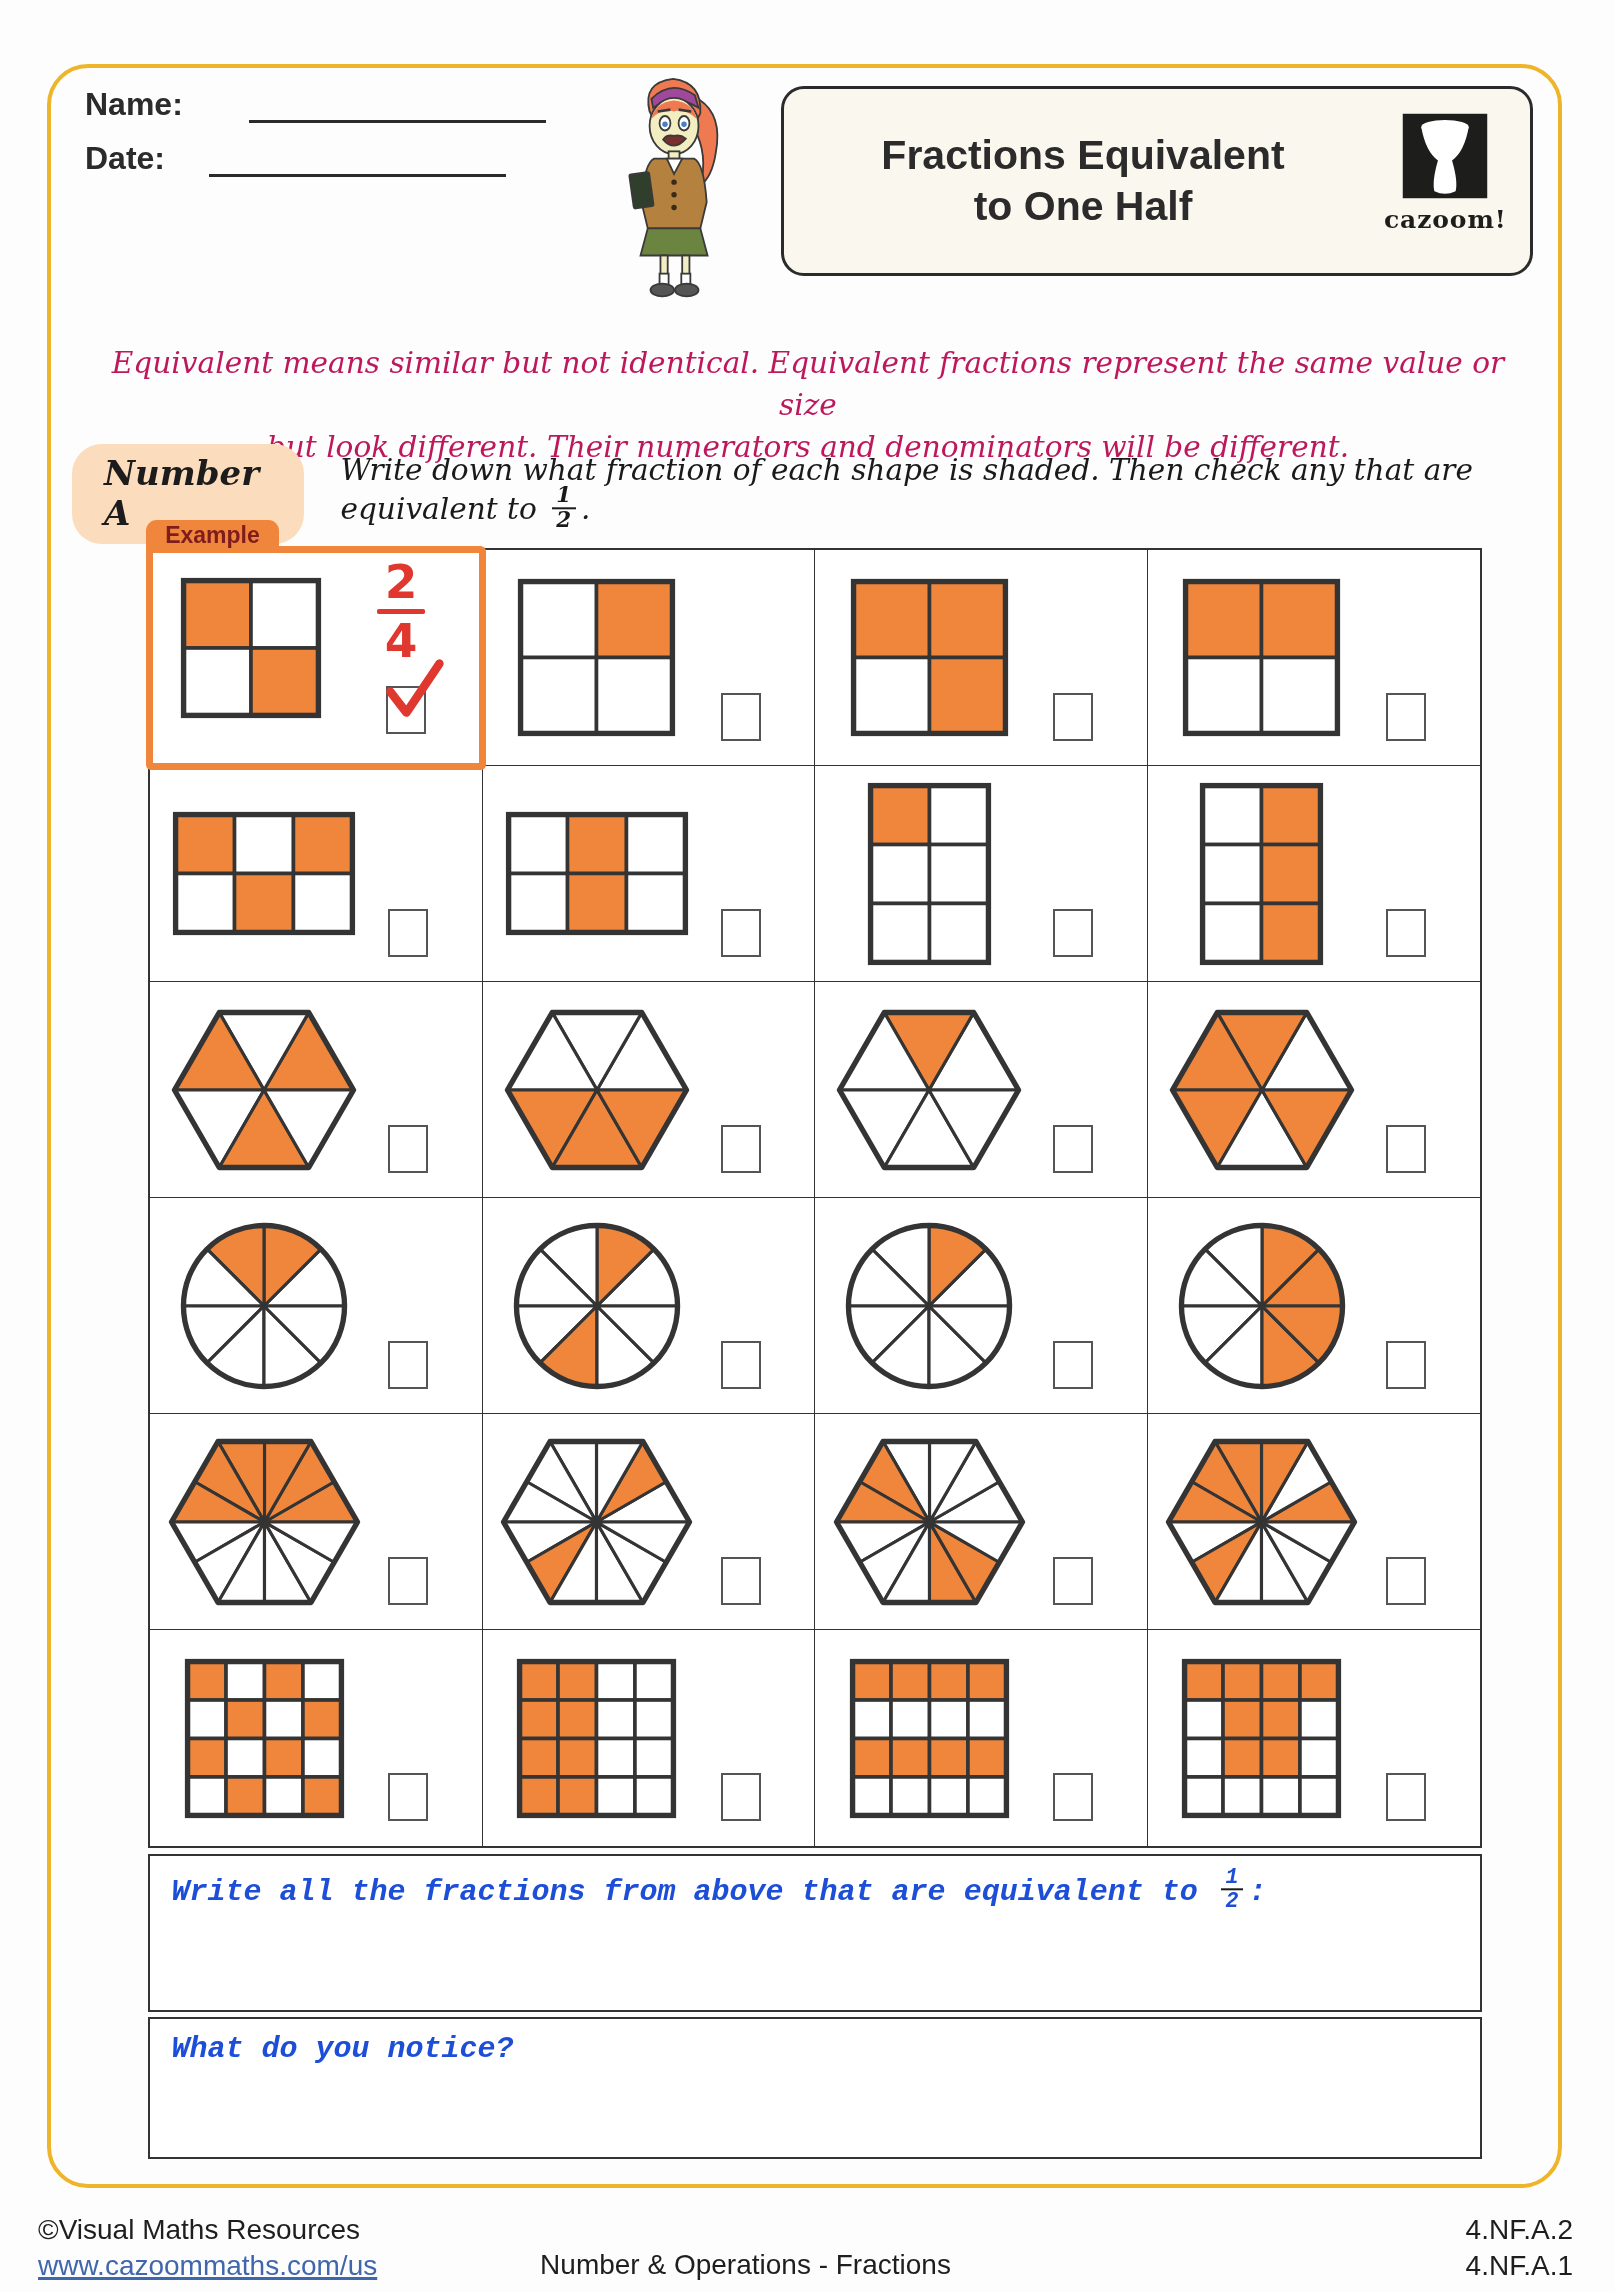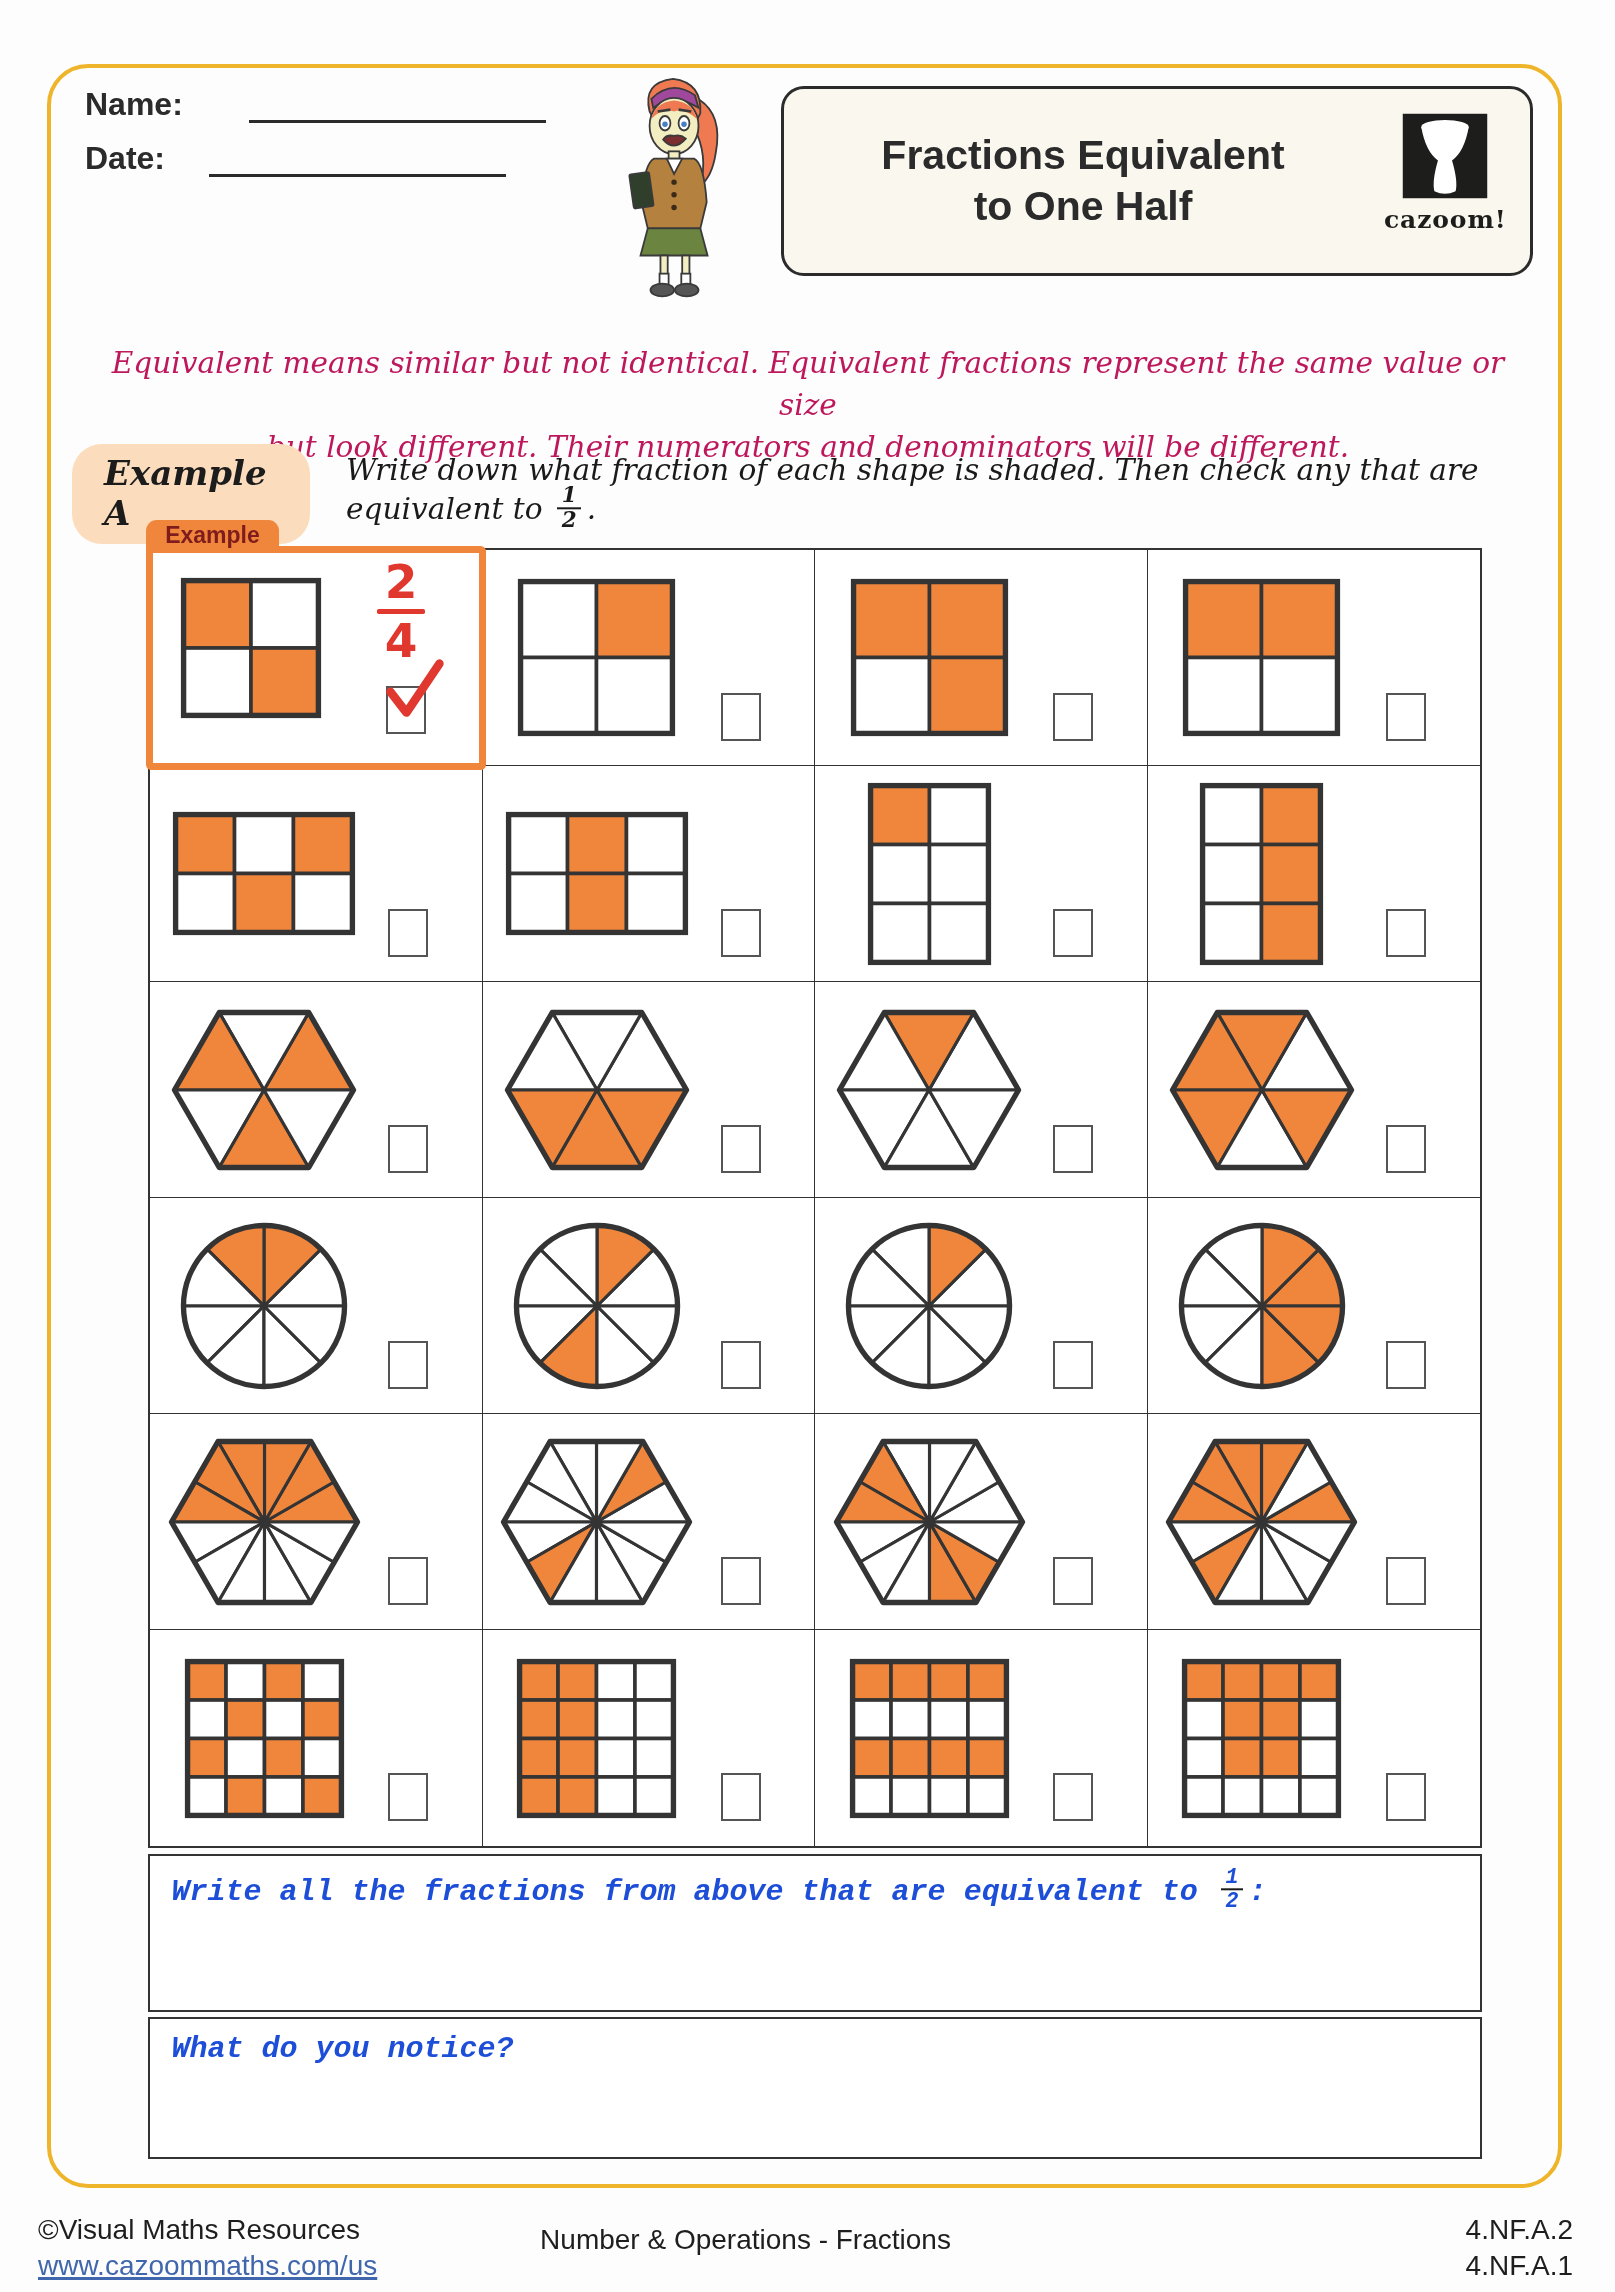--- a/index.html
+++ b/index.html
@@ -56,21 +56,21 @@
   .qbox{position:absolute;left:148px;width:1334px;border:2.7px solid #333;background:#fff;
         font-family:Liberation Mono, monospace;font-style:italic;font-weight:bold;font-size:30px;color:#1d4ed8;
         padding:12.5px 21.5px;}
   .q1{top:1854px;height:158px;}
   .q2{top:2017px;height:142px;}
 
   
   .footer{position:absolute;left:0;right:0;top:2210px;height:82px;font-size:28px;color:#1e1e1e;}
   .f-left{position:absolute;left:38px;top:1.8px;line-height:1.3;}
   .f-link{color:var(--link-blue,#4066AD);text-decoration:underline;text-decoration-thickness:2.7px;cursor:pointer;}
-  .f-center{position:absolute;left:0;right:125px;top:14px;text-align:center;}
+  .f-center{position:absolute;left:0;right:125px;top:39px;text-align:center;}
   .f-right{position:absolute;right:43px;top:1.8px;text-align:right;line-height:1.3;}
 </style>
 </head>
 <body>
 
 <div class="page">
   <div class="frame"></div>
 
   <div class="field" style="top:86px;gap:40px;">
     <span class="lbl">Name:</span>
@@ -125,21 +125,21 @@
       <div class="logotext">cazoom!</div>
     </div>
   </div>
 
   <p class="intro">
     <span>Equivalent means similar but not identical. Equivalent fractions represent the same value or size</span><br>
     <span>but look different. Their numerators and denominators will be different.</span>
   </p>
 
   <div class="sectionrow">
-    <span class="seclabel">Example A</span>
+    <span class="seclabel">Number A</span>
     <span class="instr">
       <span>Write down what fraction of each shape is shaded. Then check any that are equivalent to</span>
       <span class="frac">
           <span>1</span>
           <span class="den">2</span>
         </span><span>.</span>
     </span>
   </div>
 
   <div class="grid" id="grid">

